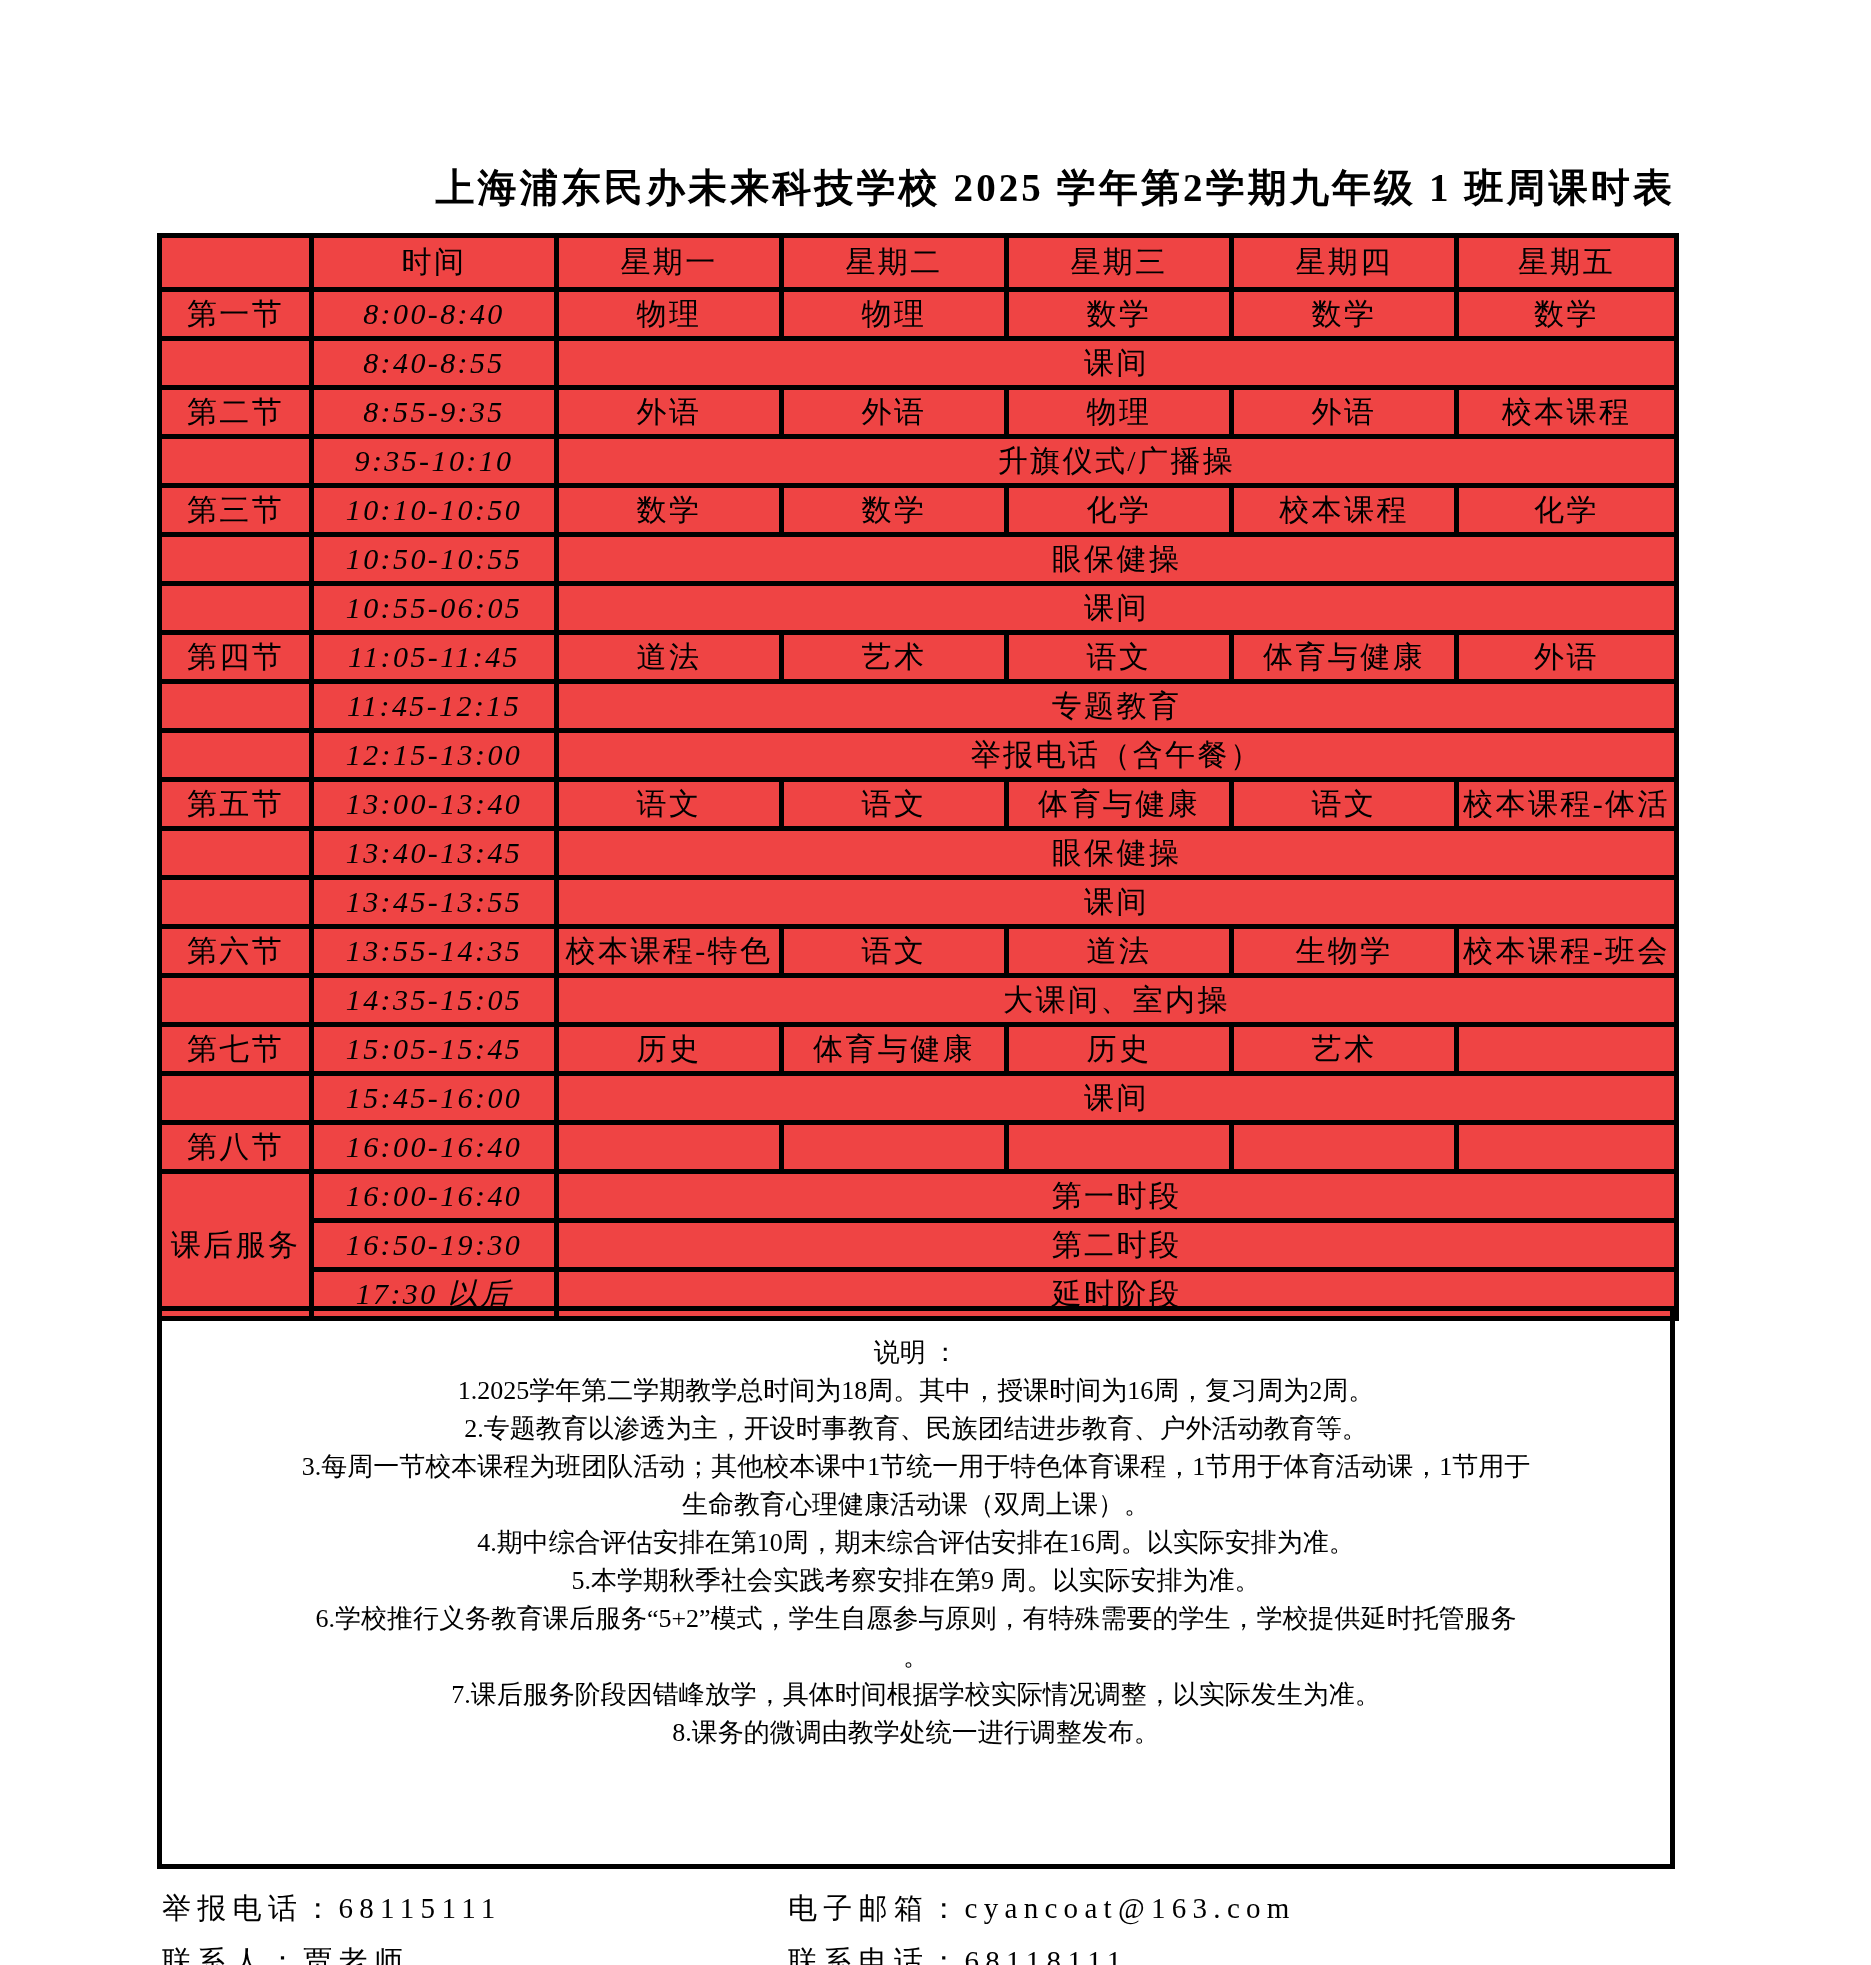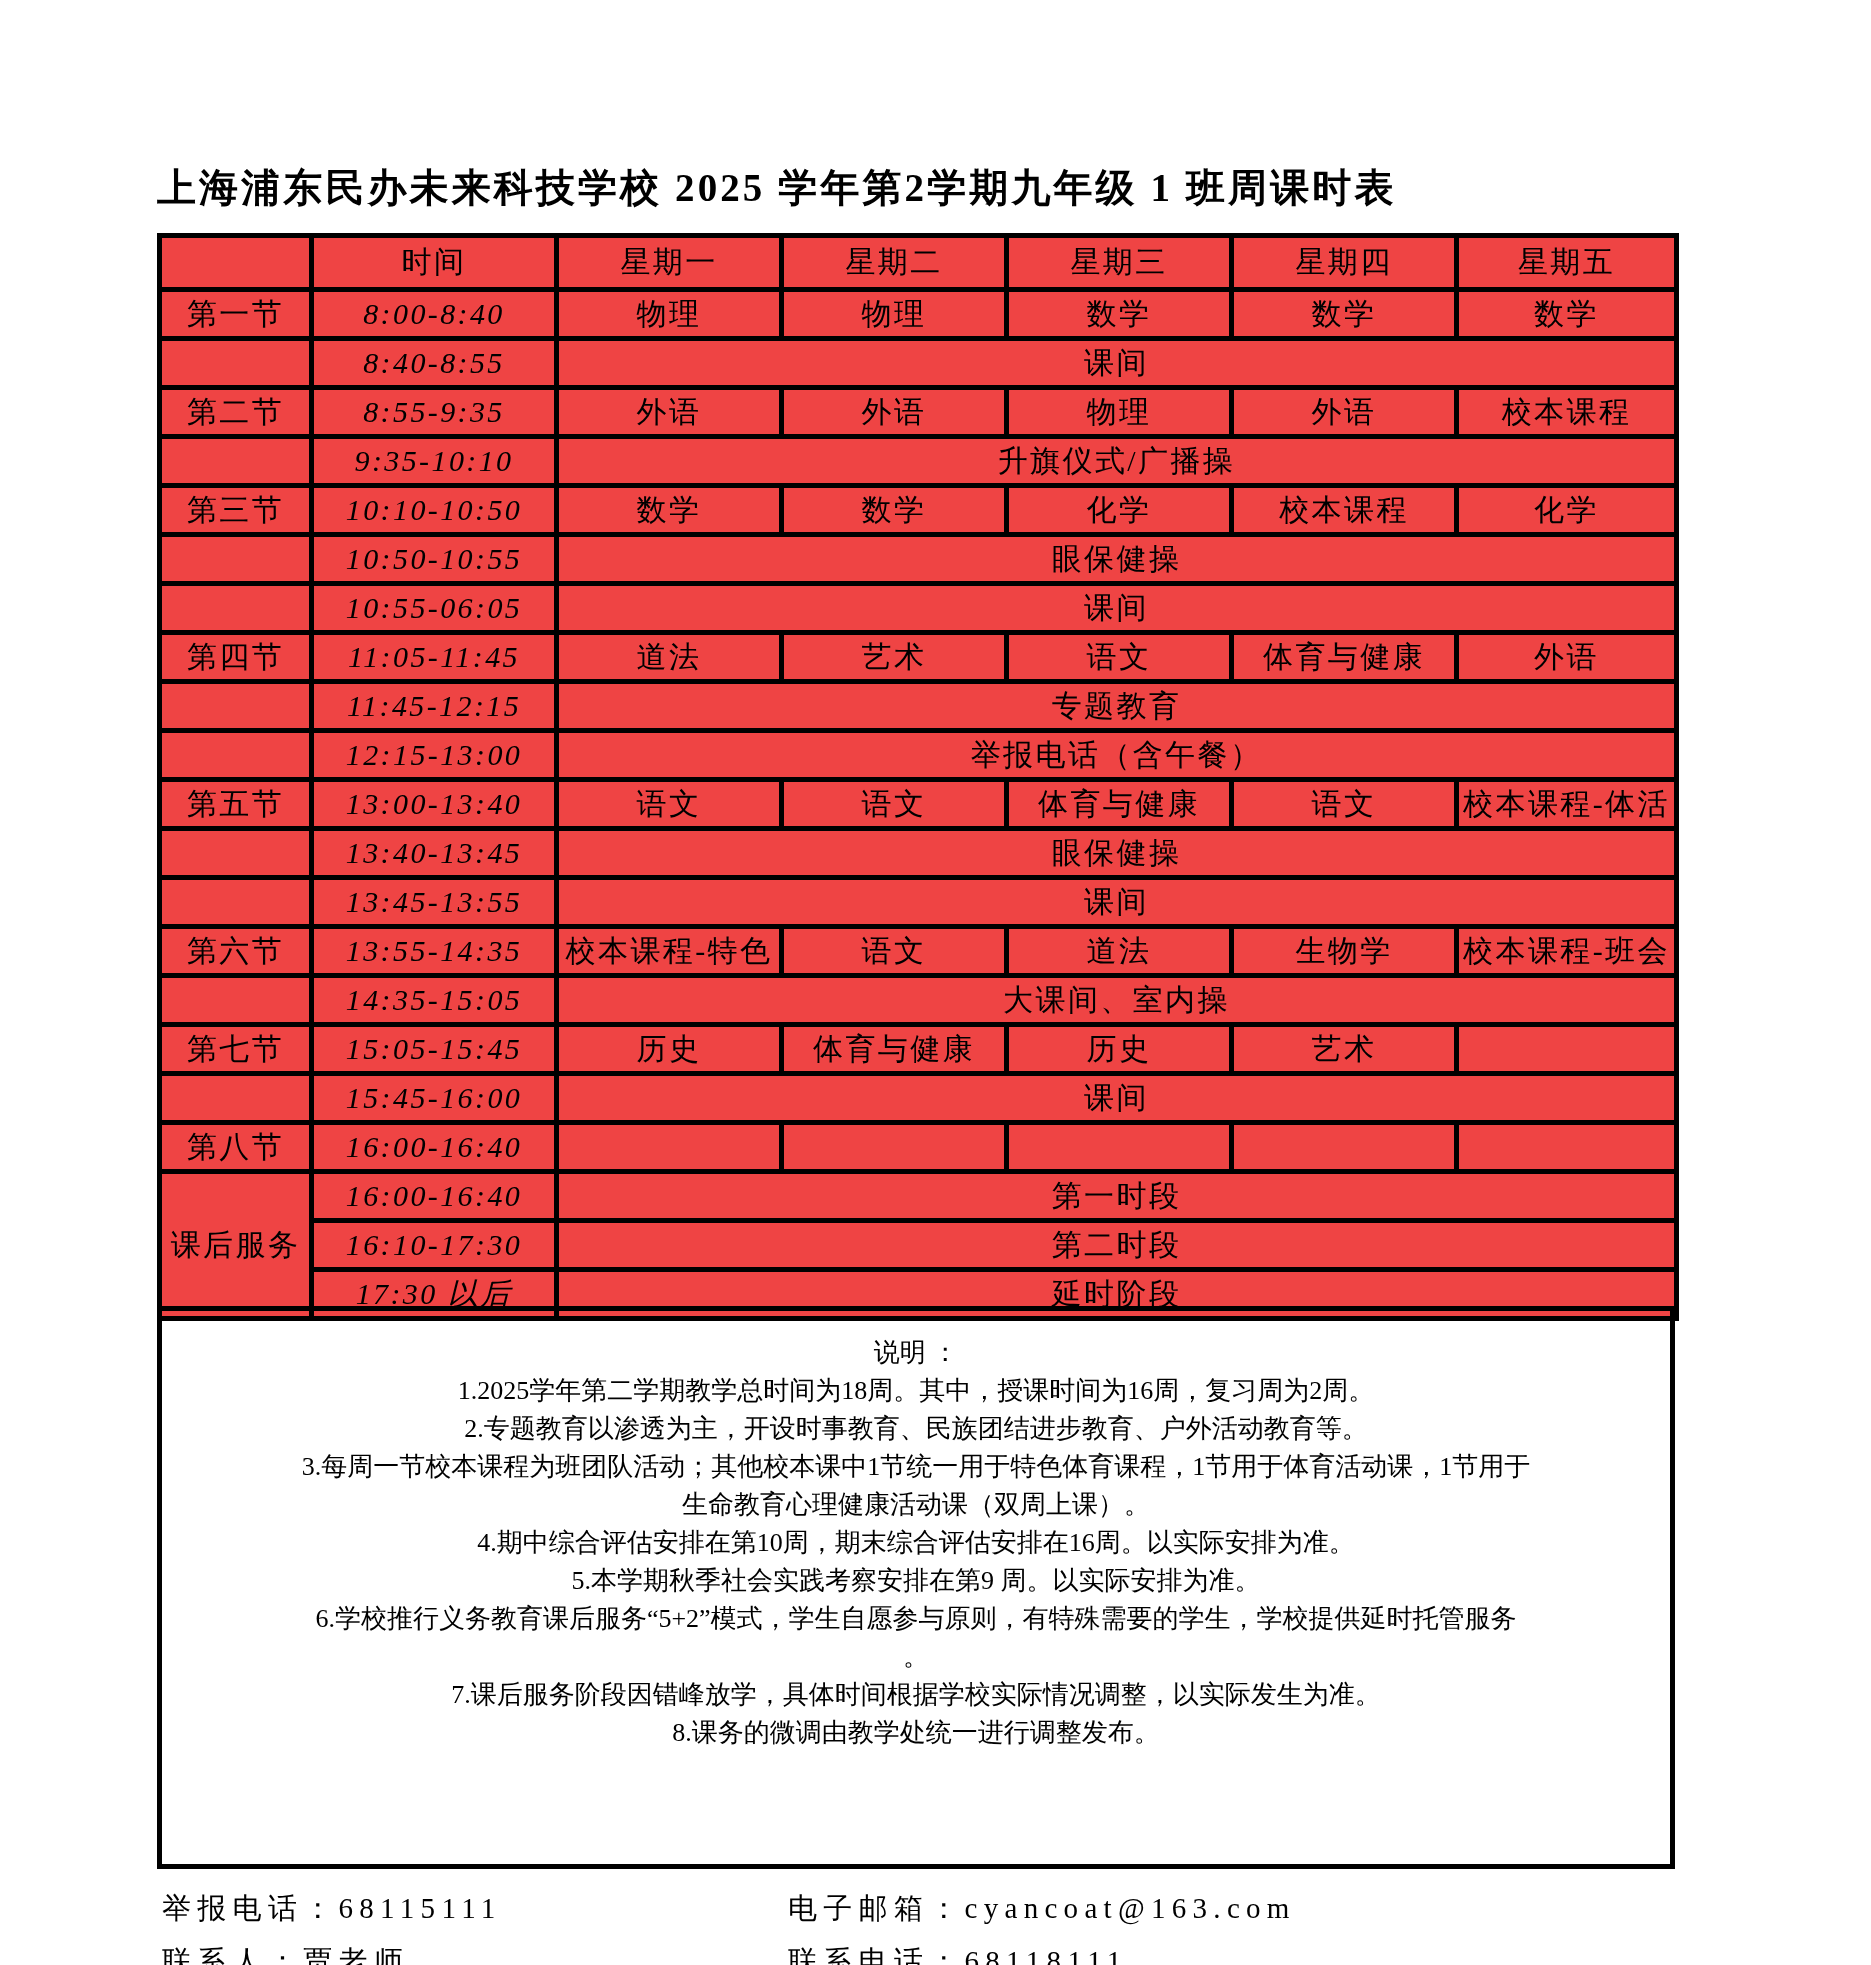--- a/index.html
+++ b/index.html
@@ -6,21 +6,21 @@
   body{
     width:1872px;height:2647px;
     font-family:"Liberation Serif","DejaVu Serif",serif;
     color:#000000;
     position:relative;
   }
   .page{position:relative;width:1872px;height:2647px;background:#ffffff;overflow:hidden;}
 
   .title{
     position:absolute;left:157px;top:164px;width:1518px;
-    text-align:left;font-size:39px;font-weight:bold;letter-spacing:3.1px;
+    text-align:right;font-size:39px;font-weight:bold;letter-spacing:3.1px;
     white-space:nowrap;line-height:47px;
   }
 
   table.timetable{
     position:absolute;left:157px;top:233px;
     width:1518px;border-collapse:collapse;table-layout:fixed;
     background:#ef4444;
   }
   table.timetable td{
     border:5.1px solid #000000;
@@ -219,21 +219,21 @@
       <td></td>
     </tr>
 
     <tr class="r">
       <td rowspan="3">课后服务</td>
       <td class="time">16:00-16:40</td>
       <td colspan="5">第一时段</td>
     </tr>
 
     <tr class="r">
-      <td class="time">16:10-17:30</td>
+      <td class="time">16:50-19:30</td>
       <td colspan="5">第二时段</td>
     </tr>
 
     <tr class="r">
       <td class="time">17:30 以后</td>
       <td colspan="5">延时阶段</td>
     </tr>
 
   </tbody>
     </table>

